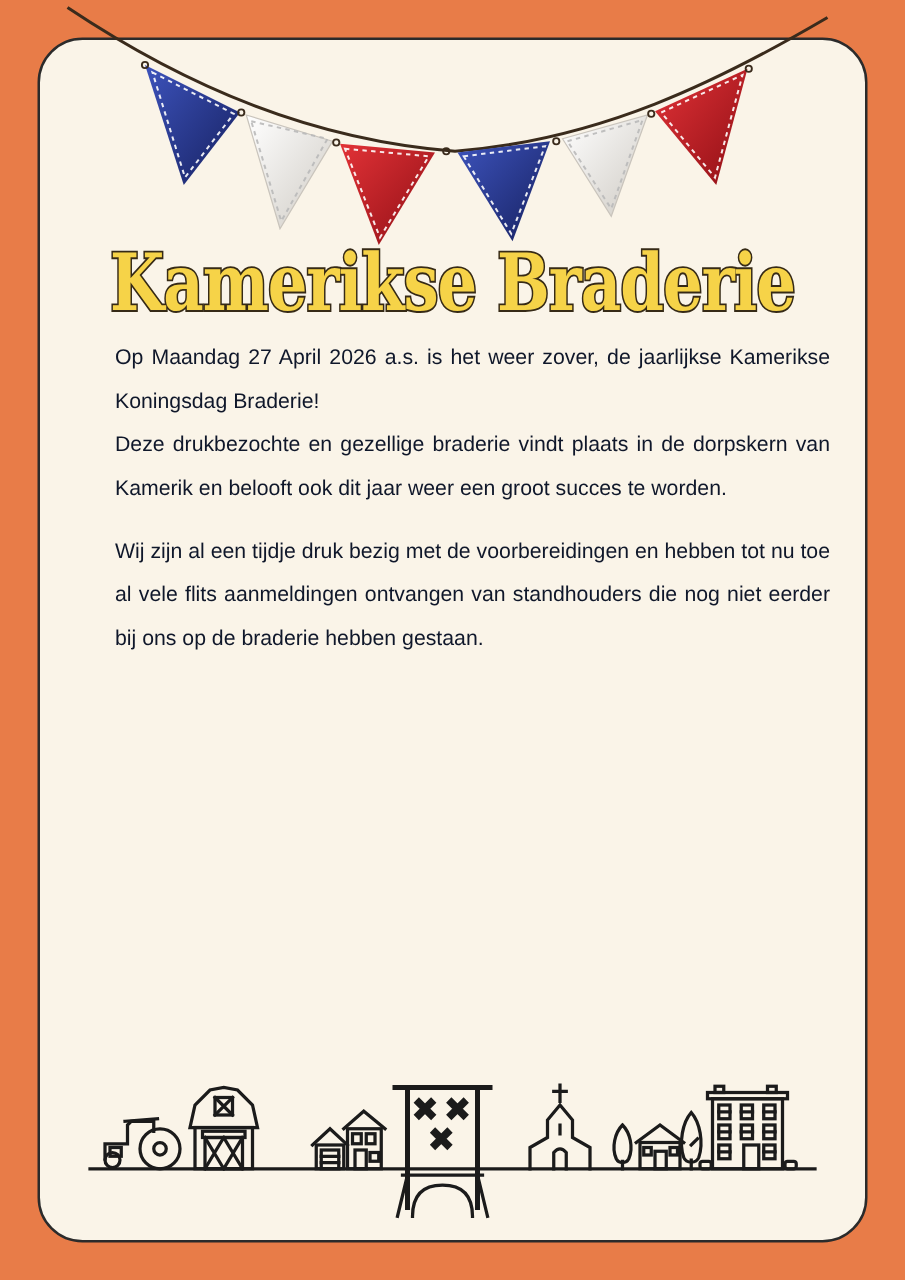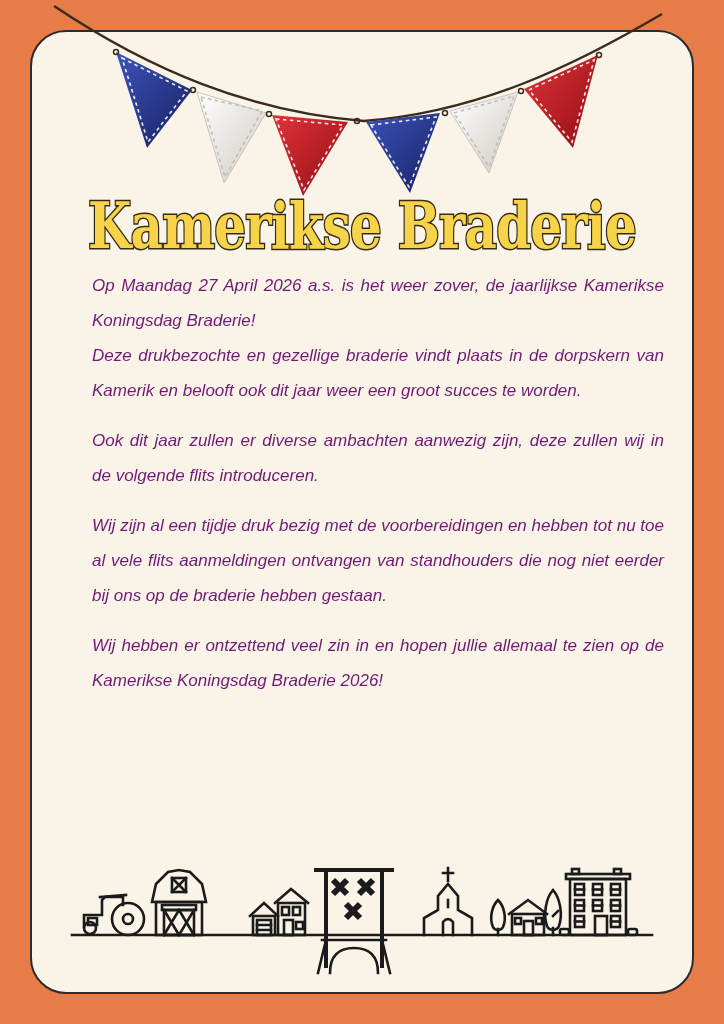--- a/index.html
+++ b/index.html
@@ -22,23 +22,22 @@
     font-family:"DejaVu Serif",serif;
     font-weight:bold;
     fill:#F6D348;
     stroke:#362A16;
     stroke-width:3px;
     paint-order:stroke fill;
     letter-spacing:-1px;
   }
   .body-text{
     position:absolute;left:92px;top:268px;width:572px;
-    color:#701a75;font-size:17px;line-height:35px;
+    color:#0f172a;font-size:17px;line-height:35px;
     text-align:justify;
-    font-style:italic;
   }
   .block{margin:0 0 15px 0;}
   .seg{margin:0;}
   .skyline{position:absolute;left:66px;top:856px;width:592px;height:130px;}
   .skyline svg{display:block;width:592px;height:130px;}
   .lineart{stroke:#1B1B1B;fill:none;stroke-width:2.6;stroke-linecap:square;stroke-linejoin:miter;}
   .lineart-thick{stroke:#1B1B1B;fill:none;stroke-width:4;}
   .xmark{stroke:#1B1B1B;stroke-width:6;fill:none;}
 </style>
 </head>
@@ -104,27 +103,21 @@
     <text class="title-text" x="362" y="72" text-anchor="middle" font-size="63" textLength="548" lengthAdjust="spacingAndGlyphs">Kamerikse Braderie</text>
   </svg>
 </div>
 
 <div class="body-text">
   <div class="block">
     <p class="seg">Op Maandag 27 April 2026 a.s. is het weer zover, de jaarlijkse Kamerikse Koningsdag Braderie!</p>
     <p class="seg">Deze drukbezochte en gezellige braderie vindt plaats in de dorpskern van Kamerik en belooft ook dit jaar weer een groot succes te worden.</p>
   </div>
   <div class="block">
-    <p class="seg">Ook dit jaar zullen er diverse ambachten aanwezig zijn, deze zullen wij in de volgende flits introduceren.</p>
-  </div>
-  <div class="block">
     <p class="seg">Wij zijn al een tijdje druk bezig met de voorbereidingen en hebben tot nu toe al vele flits aanmeldingen ontvangen van standhouders die nog niet eerder bij ons op de braderie hebben gestaan.</p>
-  </div>
-  <div class="block">
-    <p class="seg">Wij hebben er ontzettend veel zin in en hopen jullie allemaal te zien op de Kamerikse Koningsdag Braderie 2026!</p>
   </div>
 </div>
 
 <div class="skyline">
   <svg viewBox="0 0 592 130">
     <line class="lineart" x1="6" y1="79" x2="586" y2="79"></line>
 
     <g class="lineart">
       <path d="M18,71 L18,59 L36,59 L36,44 L39,41 L57,41 L57,49"></path>
       <path d="M34,41 L60,39"></path>

